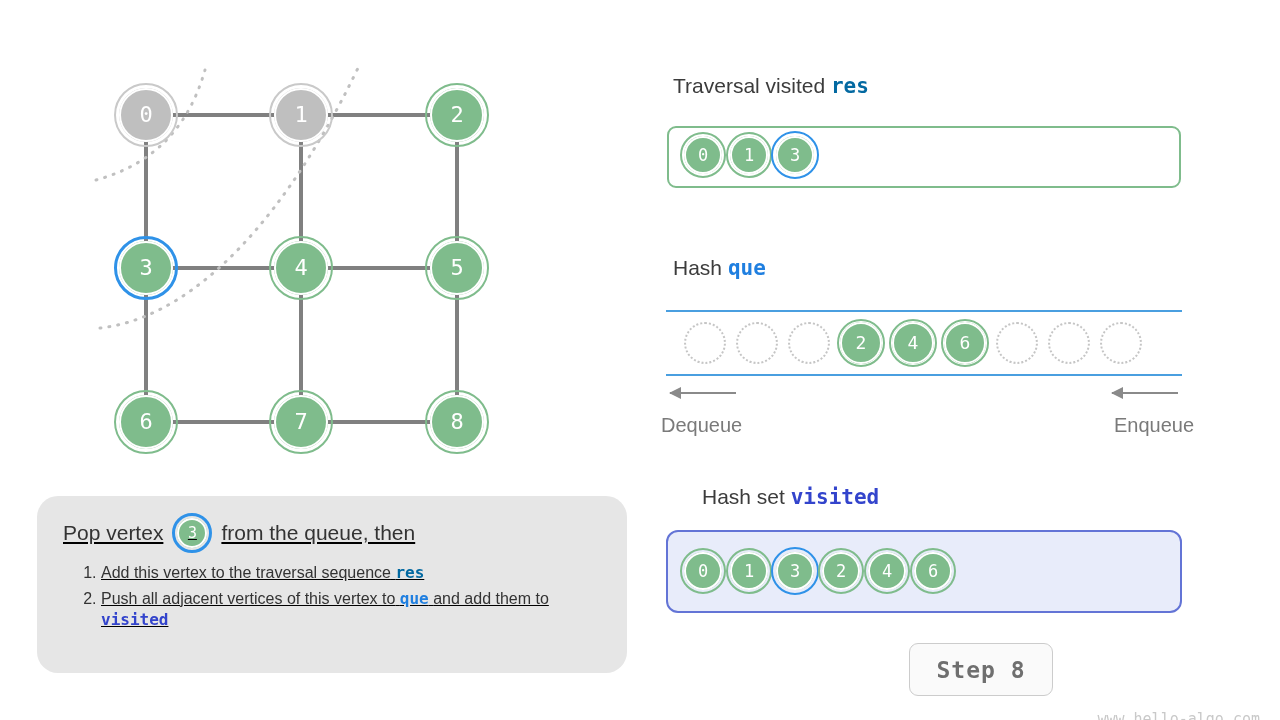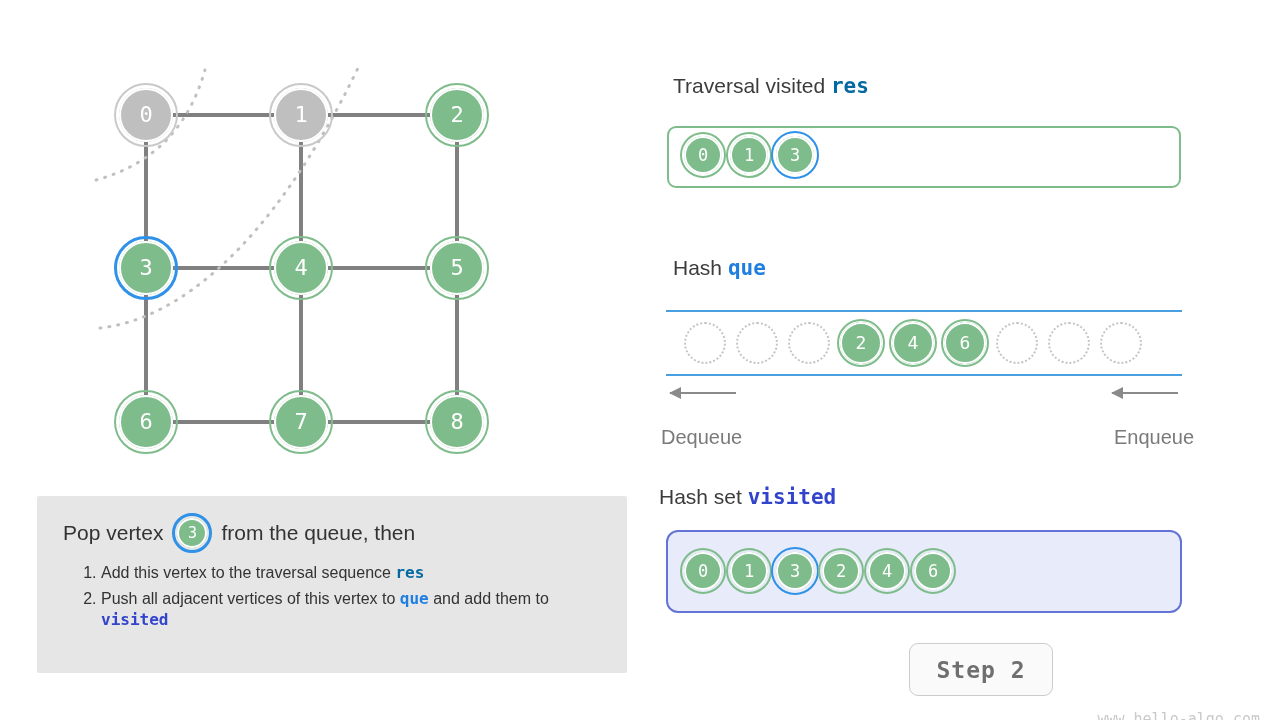--- a/index.html
+++ b/index.html
@@ -95,40 +95,41 @@
   .arrow::before {
     content: ""; position: absolute; left: -1px; top: -5px;
     border-top: 6px solid transparent;
     border-bottom: 6px solid transparent;
     border-right: 12px solid #8a8a8a;
   }
   .arrow.left  { left: 4px; }
   .arrow.right { right: 4px; }
   .arrow-label {
     position: absolute; top: 414px;
-    font-size: 20px; color: #7a7a7a; margin-top: 12px;
+    font-size: 20px; color: #7a7a7a;
   }
   .arrow-label.l { left: 661px; }
   .arrow-label.r { right: 86px; }
 
   
   #visited-box {
     position: absolute; left: 666px; top: 530px;
     width: 516px; height: 83px;
     border: 2px solid #6374d6; border-radius: 12px;
     background: #e8ecfa;
   }
   #visited-items { position: absolute; left: 684px; top: 552px; display: flex; gap: 8px; }
 
   
   #explain {
     position: absolute; left: 37px; top: 496px;
     width: 590px; height: 177px;
-    background: #e6e6e6; border-radius: 2px;
+    background: #e6e6e6; border-radius: 21px;
     padding: 22px 26px 0 26px;
+    text-decoration: underline;
   }
   #explain .line1 {
     display: flex; align-items: center;
     font-size: 21px; color: #333333; white-space: nowrap;
   }
   #explain .line1 .pill { position: relative; width: 30px; height: 30px; font-size: 15px; margin: 0 14px; }
   #explain .line1 .pill .ring { border-width: 2px; }
   #explain .line1 .pill .outer { inset: -5px; border-width: 3px; border-color: #2f92e8; }
   ol.steps { margin: 14px 0 0 0; padding-left: 38px; }
   ol.steps li {
@@ -289,21 +290,21 @@
         <div class="slot empty"></div>
       </div>
   </div>
   <div class="arrow-row">
     <div class="arrow left"></div>
     <div class="arrow right"></div>
   </div>
   <div class="arrow-label l">Dequeue</div>
   <div class="arrow-label r">Enqueue</div>
 
-  <div class="heading" style="left:659px; top:485px;">
+  <div class="heading" style="left:702px; top:485px;">
     <span>Hash set</span>
     <span class="mono mono-indigo">visited</span>
   </div>
   <div id="visited-box"></div>
   <div id="visited-items">
       <div class="node green sm">
         <span class="ring"></span>
         <span class="outer"></span>
         <span>0</span>
       </div>
@@ -351,16 +352,16 @@
       </li>
       <li>
         <span>Push all adjacent vertices of this vertex to</span>
         <span class="kbd mono-blue">que</span>
         <span>and add them to</span>
         <span class="kbd mono-indigo">visited</span>
       </li>
     </ol>
   </div>
 
-  <div id="step-badge">Step 2</div>
+  <div id="step-badge">Step 8</div>
   <div id="watermark">www.hello-algo.com</div>
 
 </div>
 
 </body></html>

